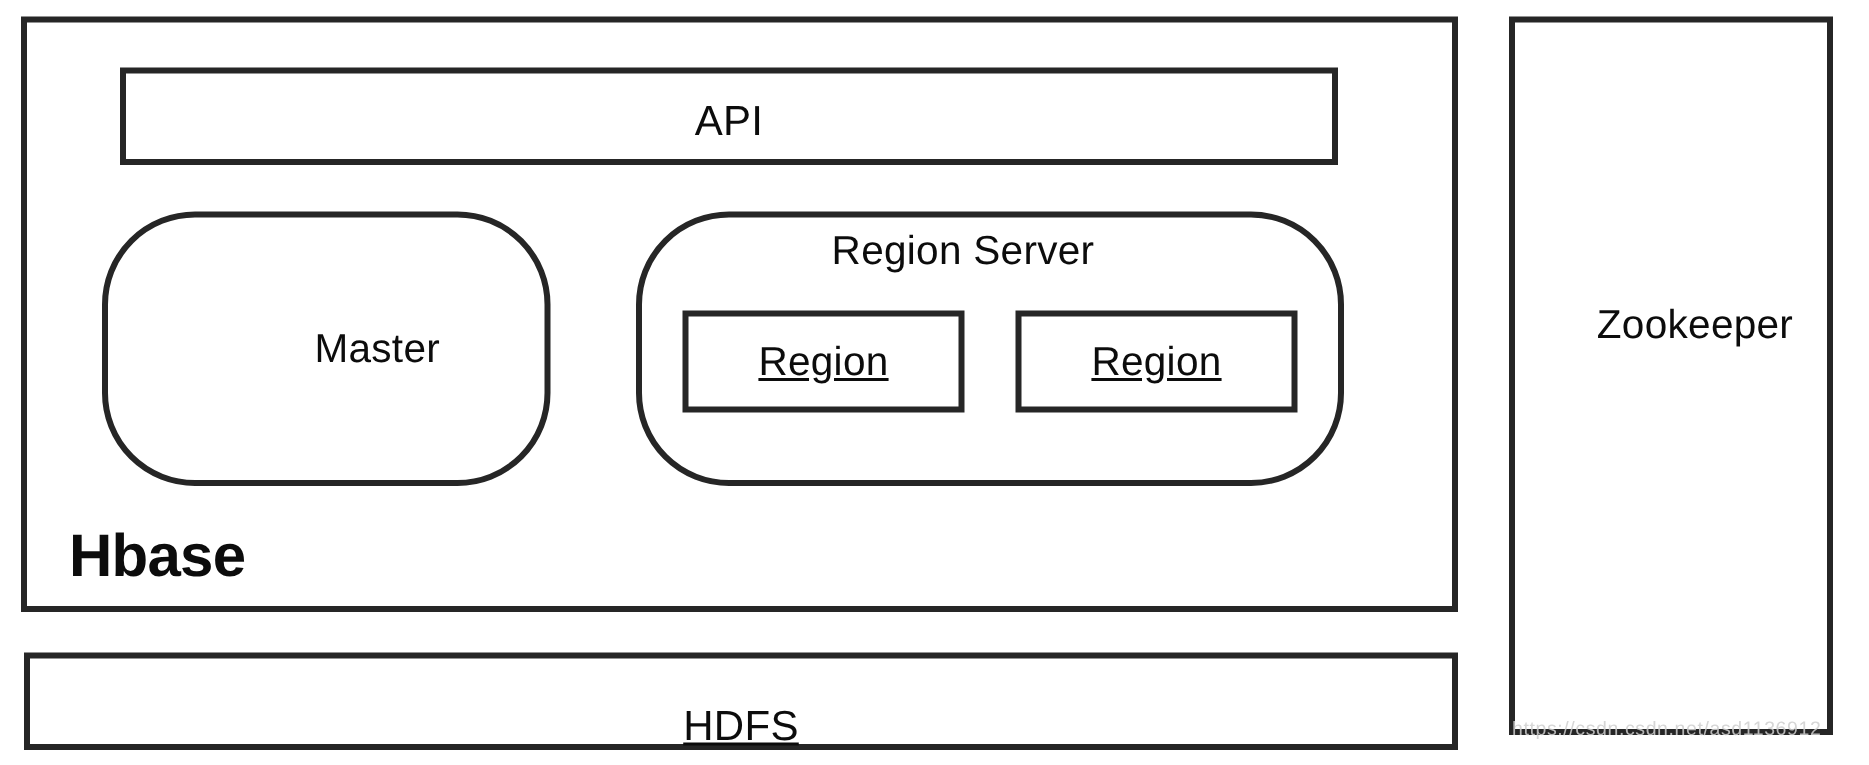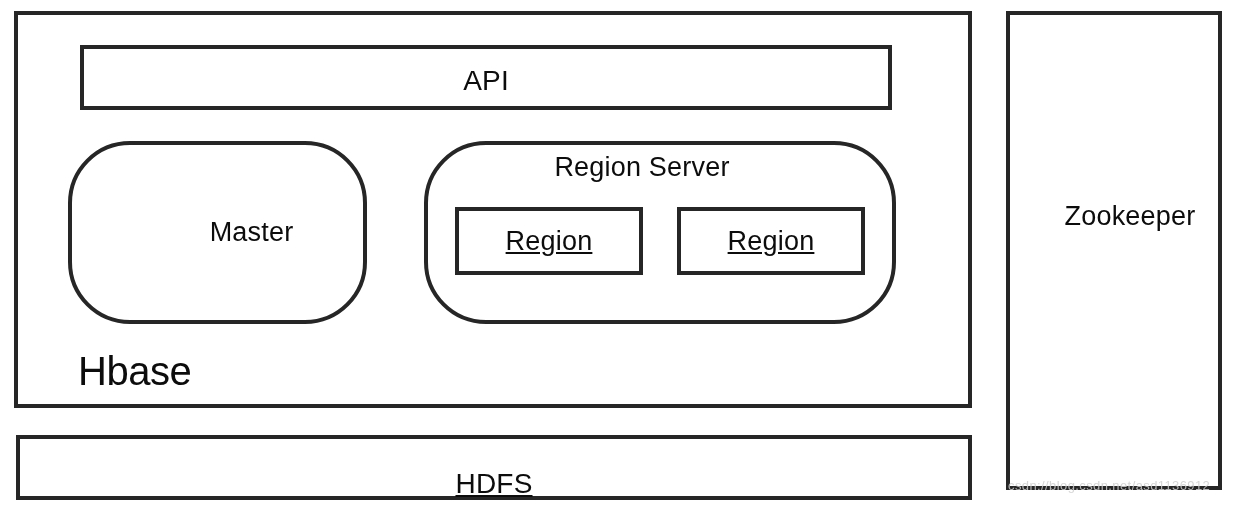--- a/index.html
+++ b/index.html
@@ -42,23 +42,22 @@
   #hbase-container {
     left: 14px;
     top: 11px;
     width: 958px;
     height: 397px;
   }
   #hbase-title {
     left: 46px;
     top: 349px;
     font-size: 40px;
-    font-weight: 400;
+    font-weight: 700;
     letter-spacing: -0.5px;
-    margin-left: 32px;
   }
 
   
   #api-box {
     left: 80px;
     top: 45px;
     width: 812px;
     height: 65px;
   }
   #api-label {
@@ -204,15 +203,15 @@
   <div class="label region-label" id="region-label-2">Region</div>
 
   <div class="label" id="hbase-title">Hbase</div>
 
   <div class="box" id="hdfs-box"></div>
   <div class="label" id="hdfs-label">HDFS</div>
 
   <div class="box" id="zookeeper-box"></div>
   <div class="label" id="zookeeper-label">Zookeeper</div>
 
-  <div id="watermark">csdn://blog.csdn.net/asd1136912</div>
+  <div id="watermark">https://csdn.csdn.net/asd1136912</div>
 
 </div>
 
 </body></html>

